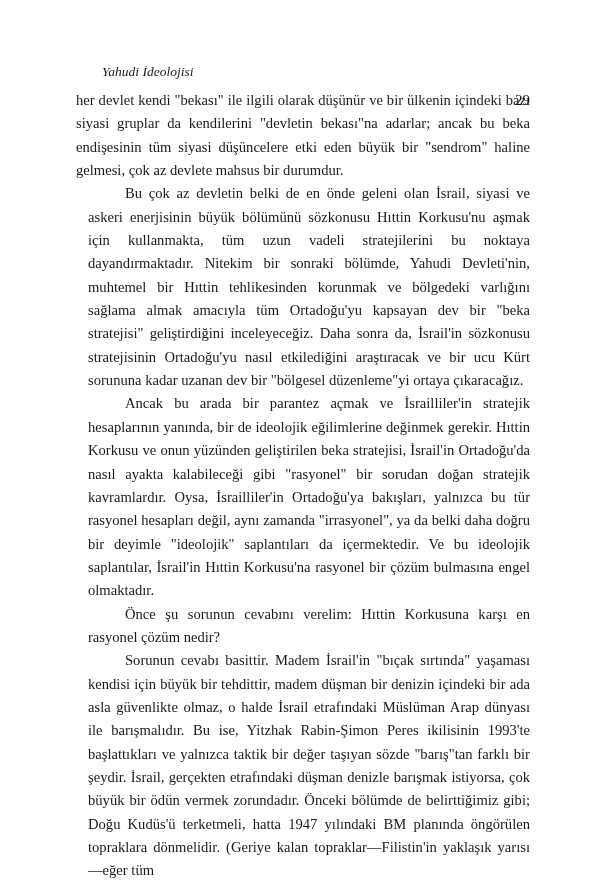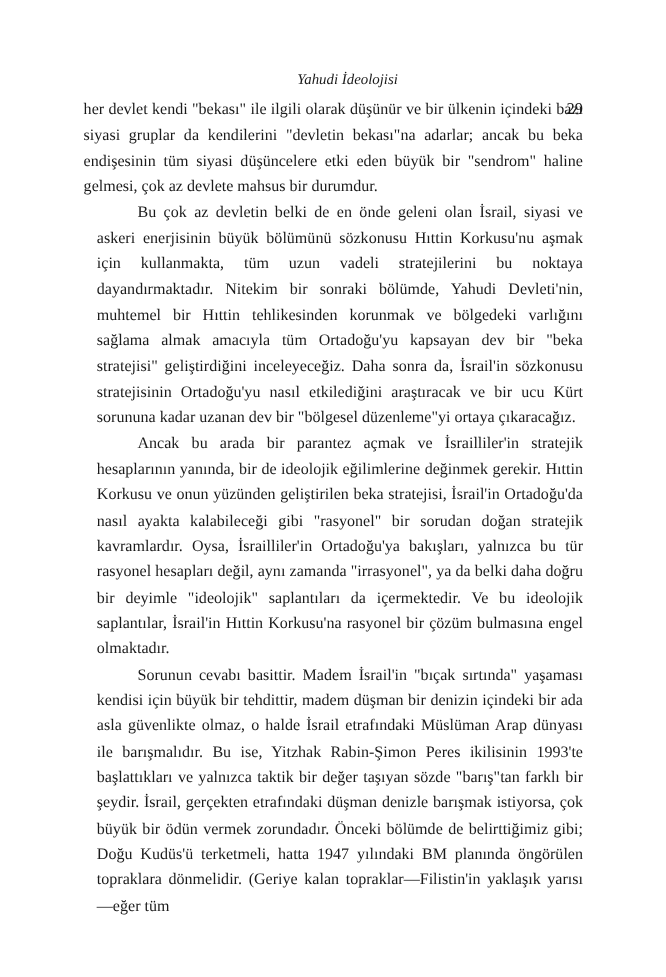--- a/index.html
+++ b/index.html
@@ -24,21 +24,20 @@
     .running-header {
       position: relative;
       height: 26px;
       font-size: 13.5px;
     }
     .running-title {
       position: absolute;
       left: 0;
       right: 0;
       top: 4px;
-      text-align: center;
       font-style: italic;
       padding-left: 26px;
     }
     .page-number {
       position: absolute;
       right: 0;
       top: 2px;
       font-size: 15px;
       margin-top: 30px;
     }
@@ -63,15 +62,16 @@
 <div class="page">
   <div class="running-header">
     <span class="running-title">Yahudi İdeolojisi</span>
     <span class="page-number">29</span>
   </div>
 
   <div class="body-text">
     <p class="para">her devlet kendi "bekası" ile ilgili olarak düşünür ve bir ülkenin içindeki bazı siyasi gruplar da kendilerini "devletin bekası"na adarlar; ancak bu beka endişesinin tüm siyasi düşüncelere etki eden büyük bir "sendrom" haline gelmesi, çok az devlete mahsus bir durumdur.</p>
     <p class="para indent">Bu çok az devletin belki de en önde geleni olan İsrail, siyasi ve askeri enerjisinin büyük bölümünü sözkonusu Hıttin Korkusu'nu aşmak için kullanmakta, tüm uzun vadeli stratejilerini bu noktaya dayandırmaktadır. Nitekim bir sonraki bölümde, Yahudi Devleti'nin, muhtemel bir Hıttin tehlikesinden korunmak ve bölgedeki varlığını sağlama almak amacıyla tüm Ortadoğu'yu kapsayan dev bir "beka stratejisi" geliştirdiğini inceleyeceğiz. Daha sonra da, İsrail'in sözkonusu stratejisinin Ortadoğu'yu nasıl etkilediğini araştıracak ve bir ucu Kürt sorununa kadar uzanan dev bir "bölgesel düzenleme"yi ortaya çıkaracağız.</p>
     <p class="para indent">Ancak bu arada bir parantez açmak ve İsrailliler'in stratejik hesaplarının yanında, bir de ideolojik eğilimlerine değinmek gerekir. Hıttin Korkusu ve onun yüzünden geliştirilen beka stratejisi, İsrail'in Ortadoğu'da nasıl ayakta kalabileceği gibi "rasyonel" bir sorudan doğan stratejik kavramlardır. Oysa, İsrailliler'in Ortadoğu'ya bakışları, yalnızca bu tür rasyonel hesapları değil, aynı zamanda "irrasyonel", ya da belki daha doğru bir deyimle "ideolojik" saplantıları da içermektedir. Ve bu ideolojik saplantılar, İsrail'in Hıttin Korkusu'na rasyonel bir çözüm bulmasına engel olmaktadır.</p>
+    <p class="para indent">Önce şu sorunun cevabını verelim: Hıttin Korkusuna karşı en rasyonel çözüm nedir?</p>
     <p class="para indent">Sorunun cevabı basittir. Madem İsrail'in "bıçak sırtında" yaşaması kendisi için büyük bir tehdittir, madem düşman bir denizin içindeki bir ada asla güvenlikte olmaz, o halde İsrail etrafındaki Müslüman Arap dünyası ile barışmalıdır. Bu ise, Yitzhak Rabin-Şimon Peres ikilisinin 1993'te başlattıkları ve yalnızca taktik bir değer taşıyan sözde "barış"tan farklı bir şeydir. İsrail, gerçekten etrafındaki düşman denizle barışmak istiyorsa, çok büyük bir ödün vermek zorundadır. Önceki bölümde de belirttiğimiz gibi; Doğu Kudüs'ü terketmeli, hatta 1947 yılındaki BM planında öngörülen topraklara dönmelidir. (Geriye kalan topraklar—Filistin'in yaklaşık yarısı—eğer tüm</p>
   </div>
 </div>
 
 </body></html>

